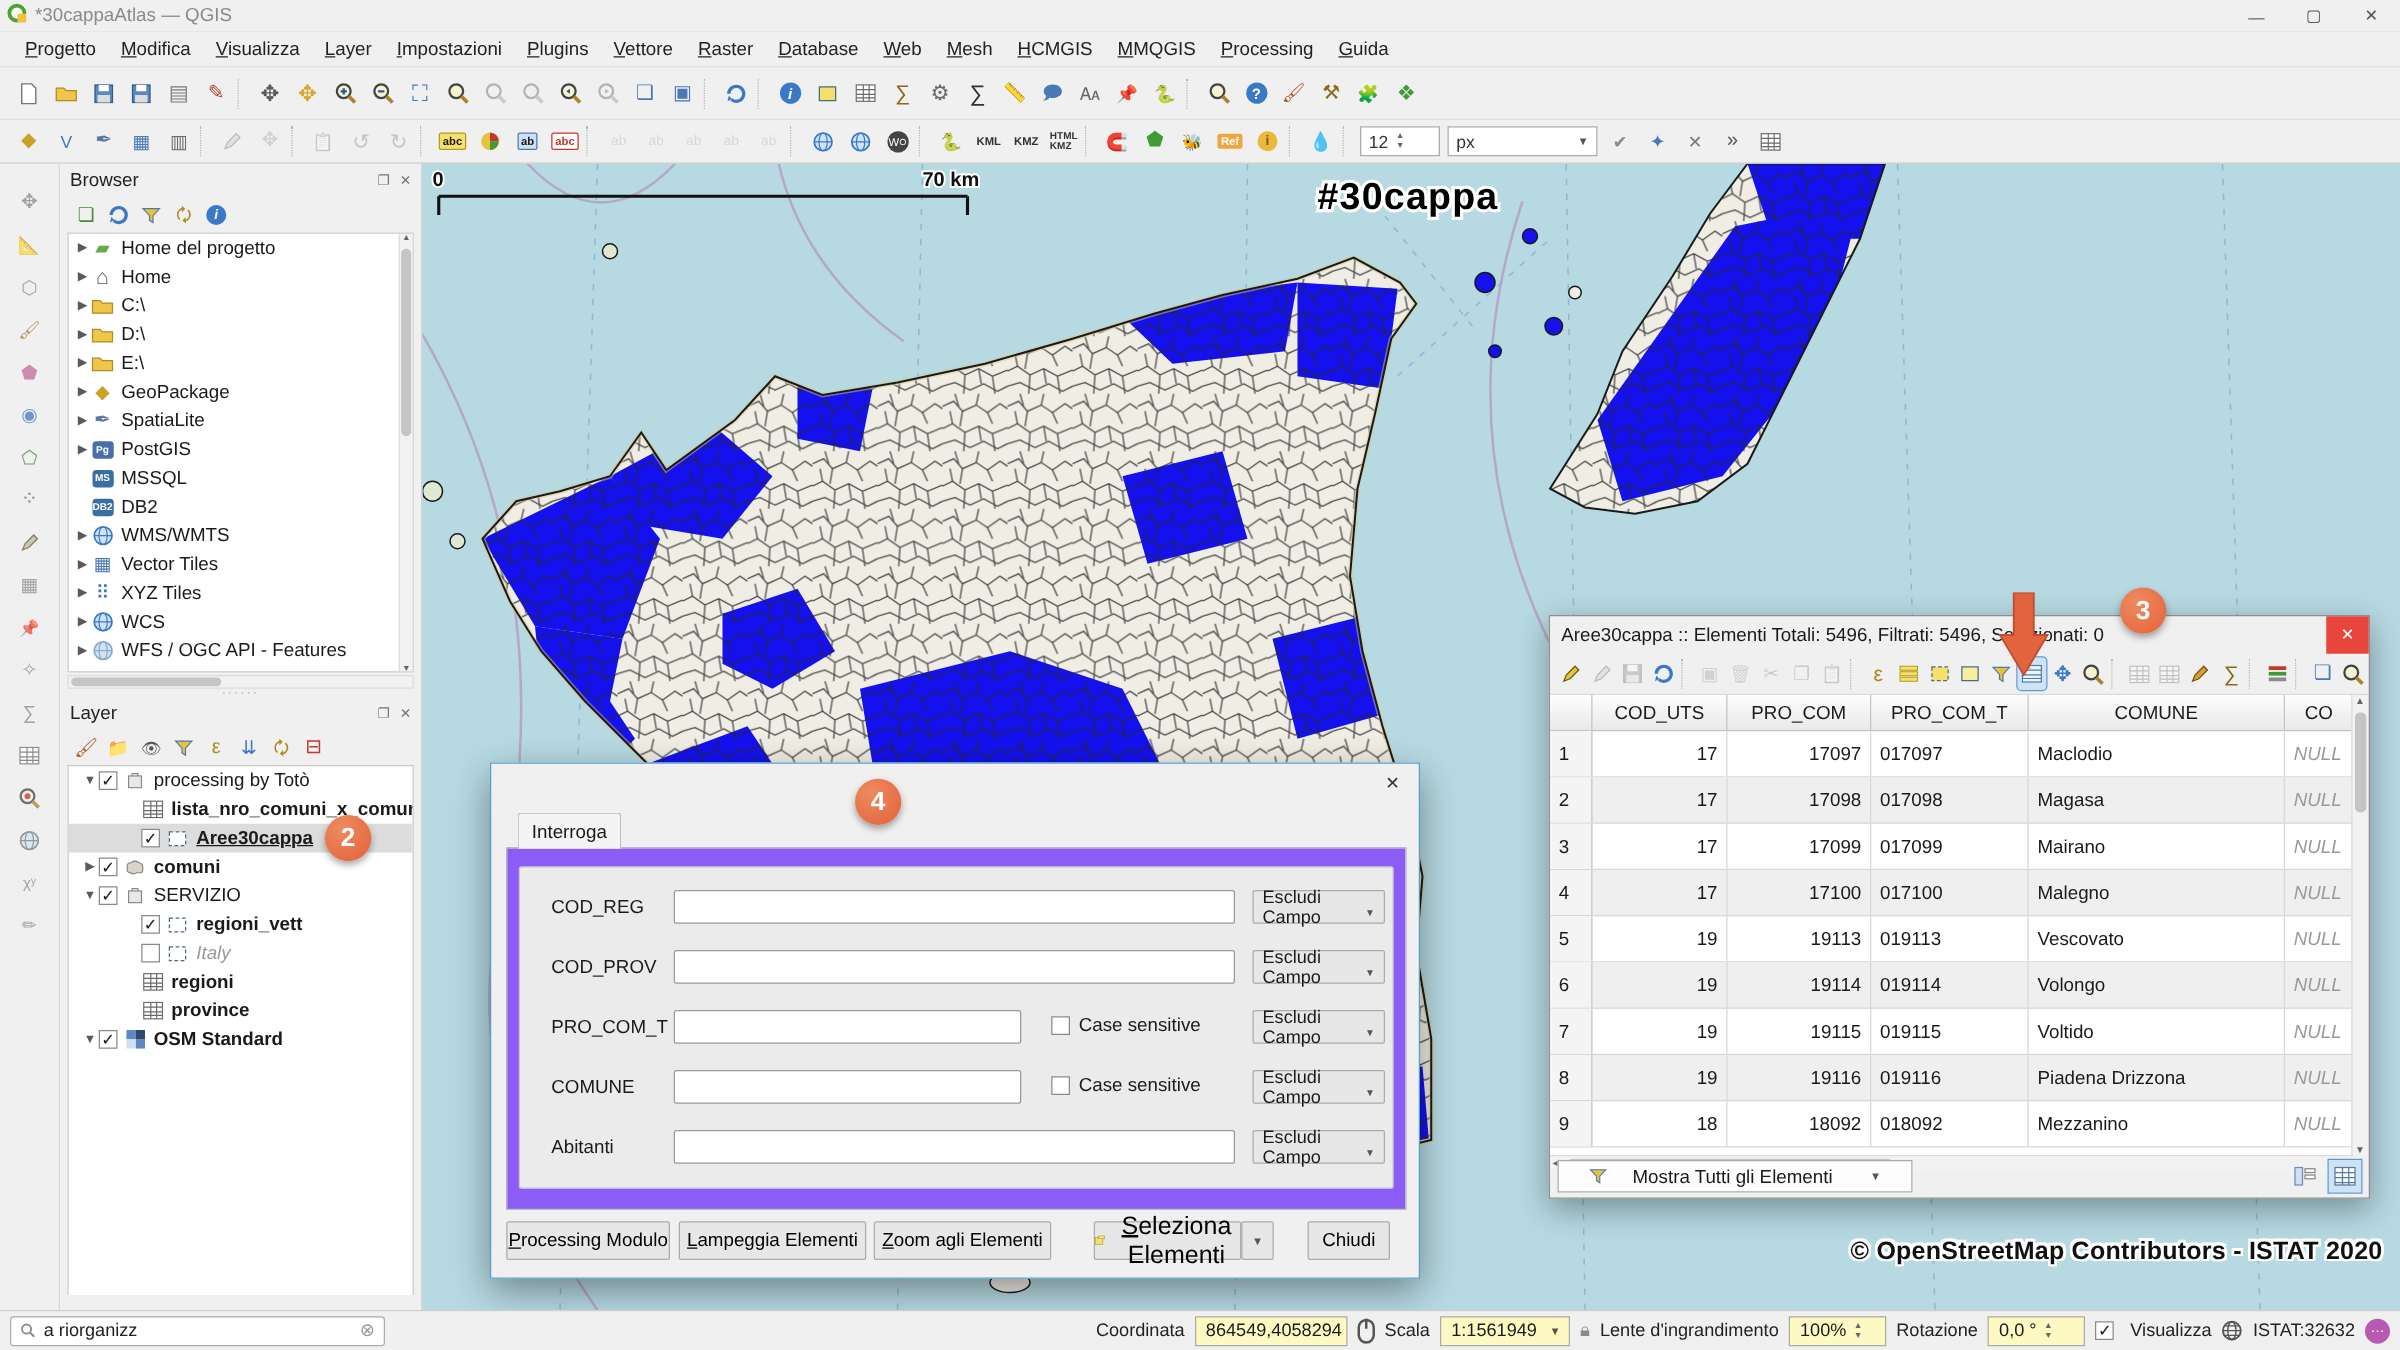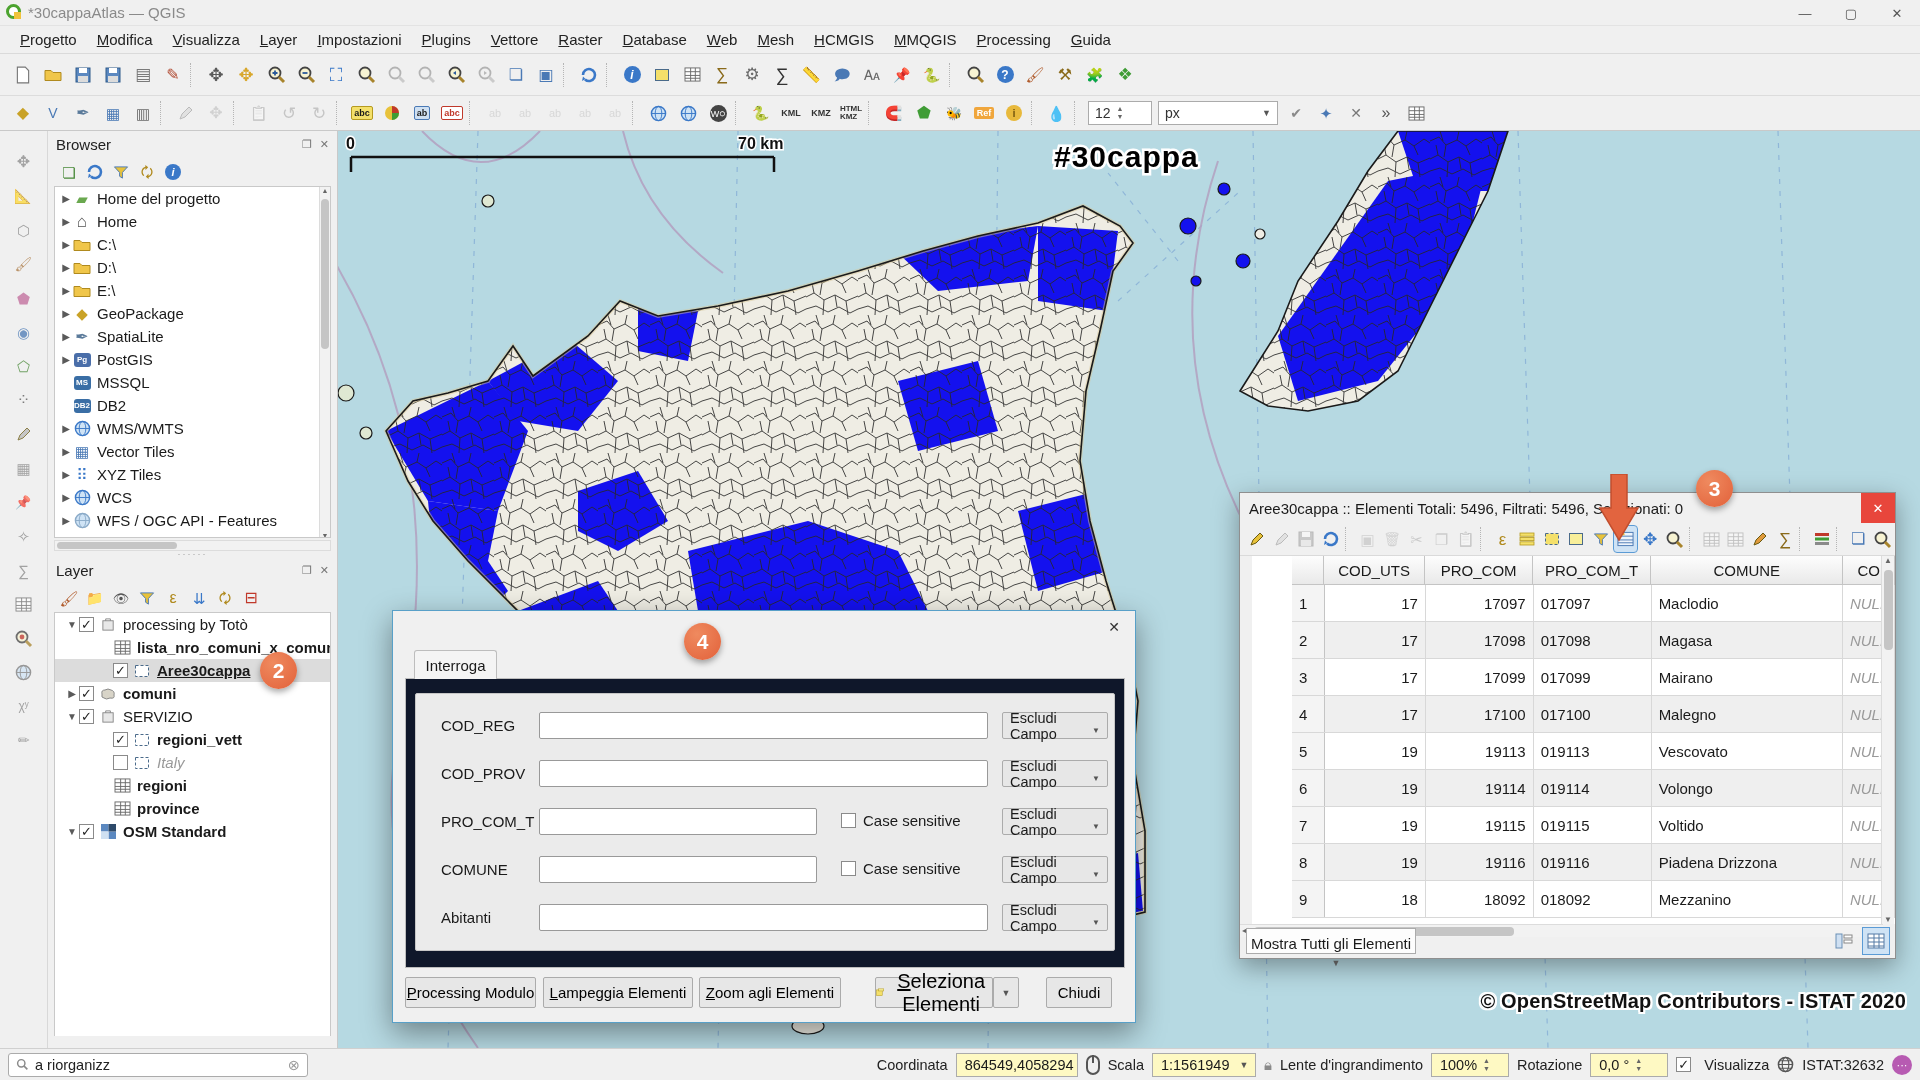--- a/index.html
+++ b/index.html
@@ -72,50 +72,50 @@
     text-shadow:-2px -2px 0 #fff,2px -2px 0 #fff,-2px 2px 0 #fff,2px 2px 0 #fff,0 2px 0 #fff,0 -2px 0 #fff,2px 0 0 #fff,-2px 0 0 #fff; }
 
   
   #attwin { position:absolute; left:1239px; top:492px; width:657px; height:467px; background:#f0f0f0;
     border:1px solid #8f8f8f; box-shadow:0 8px 24px rgba(0,0,0,.35); }
   #attwin .wtitle { height:30px; display:flex; align-items:center; padding-left:9px; font-size:15px; color:#1a1a1a; }
   #attwin .closebtn { position:absolute; right:0; top:0; width:34px; height:30px; background:#e8463c;
     color:#fff; display:flex; align-items:center; justify-content:center; font-size:13px; }
   #atttools { height:33px; display:flex; align-items:center; padding-left:5px; border-bottom:1px solid #dadada;}
   #atttools .tbtn { width:26px; height:26px; }
-  #atable { position:absolute; left:12px; top:63px; width:643px; height:368px; background:#fff; overflow:hidden;padding-left:40px;}
+  #atable { position:absolute; left:0; top:63px; width:643px; height:368px; background:#fff; overflow:hidden;}
   .hrow { display:flex; height:29px; background:linear-gradient(#fdfdfd,#e9e9e9); border-bottom:1px solid #c4c4c4;}
   .hcell { border-right:1px solid #c4c4c4; display:flex; align-items:center; justify-content:center;
     font-size:15px; color:#1a1a1a; overflow:hidden;}
   .drow { display:flex; height:37px; border-bottom:1px solid #d8d8d8; }
   .drow.alt { background:#efefef; }
   .dcell { border-right:1px solid #d8d8d8; display:flex; align-items:center; padding:0 7px;
     font-size:15px; overflow:hidden; white-space:nowrap;}
   .dcell.num { justify-content:flex-end; }
   .dcell.rn { background:#f4f4f4; justify-content:flex-start; border-right:1px solid #c4c4c4;}
   .dcell.null { font-style:italic; color:#9a9a9a; }
   #attvsb { position:absolute; right:1px; top:63px; width:13px; height:368px; background:#f2f2f2; border-left:1px solid #dcdcdc;}
   #atthsb { position:absolute; left:0; top:431px; width:643px; height:13px; background:#f2f2f2; border-top:1px solid #dcdcdc;}
   #atthsb .thumb { position:absolute; left:14px; top:2px; width:260px; height:9px; background:#c5c5c5; border-radius:4px;}
   #attfooter { position:absolute; left:0; bottom:0; width:655px; height:34px; display:flex; align-items:center; padding:0 6px;}
   #showall { height:26px; border:1px solid #ababab; background:#fdfdfd; display:inline-flex; align-items:center;
-    padding:0 4px; gap:6px; font-size:15px;flex-direction:column; }
+    padding:0 24px; gap:20px; font-size:15px; }
   .viewtoggle { width:26px; height:26px; margin-left:6px; display:inline-flex; align-items:center; justify-content:center;}
   .viewtoggle.active { background:#cfe3f5; outline:1.5px solid #5b9bd5;}
 
   
   #seldlg { position:absolute; left:392px; top:610px; width:744px; height:413px; background:#f0f0f0;
     border:1px solid #58a0c8; box-shadow:0 10px 28px rgba(0,0,0,.4); }
   #seldlg .wtitle { height:31px; display:flex; align-items:center; padding-left:8px; gap:7px; font-size:15px;}
   #seldlg .dclose { position:absolute; right:0; top:0; width:42px; height:31px; display:flex; align-items:center;
     justify-content:center; color:#333; font-size:14px;}
   .tab { position:absolute; left:21px; top:39px; width:83px; height:29px; background:#f4f4f4;
     border:1px solid #bdbdbd; border-bottom:none; border-radius:3px 3px 0 0; display:flex; align-items:center;
     justify-content:center; font-size:15px; z-index:2;}
-  .tabpane { position:absolute; left:12px; top:67px; width:720px; height:290px; background:#0f172a;
+  .tabpane { position:absolute; left:12px; top:67px; width:720px; height:290px; background:#8b5cf6;
     border:1px solid #bdbdbd; }
   .groupbox { position:absolute; left:9px; top:14px; width:700px; height:258px; background:#ebebeb;
     border:1px solid #c6c6c6; border-radius:2px; }
   .flabel { position:absolute; left:25px; font-size:15px; color:#1a1a1a; }
   .finput { position:absolute; height:27px; background:#fff; border:1px solid #999; border-radius:2px; }
   .casebox { position:absolute; display:flex; align-items:center; gap:7px; font-size:15px; color:#1a1a1a;}
   .casebox .chk { margin:0; }
   .xbtn { position:absolute; height:27px; background:#e7e7e7; border:1px solid #ababab; border-radius:2px;
     display:flex; align-items:center; justify-content:center; font-size:14.5px; padding:0 7px;}
   .xbtn .dd { font-size:8px; color:#555; margin-left:3px; align-self:flex-end; margin-bottom:3px;}

